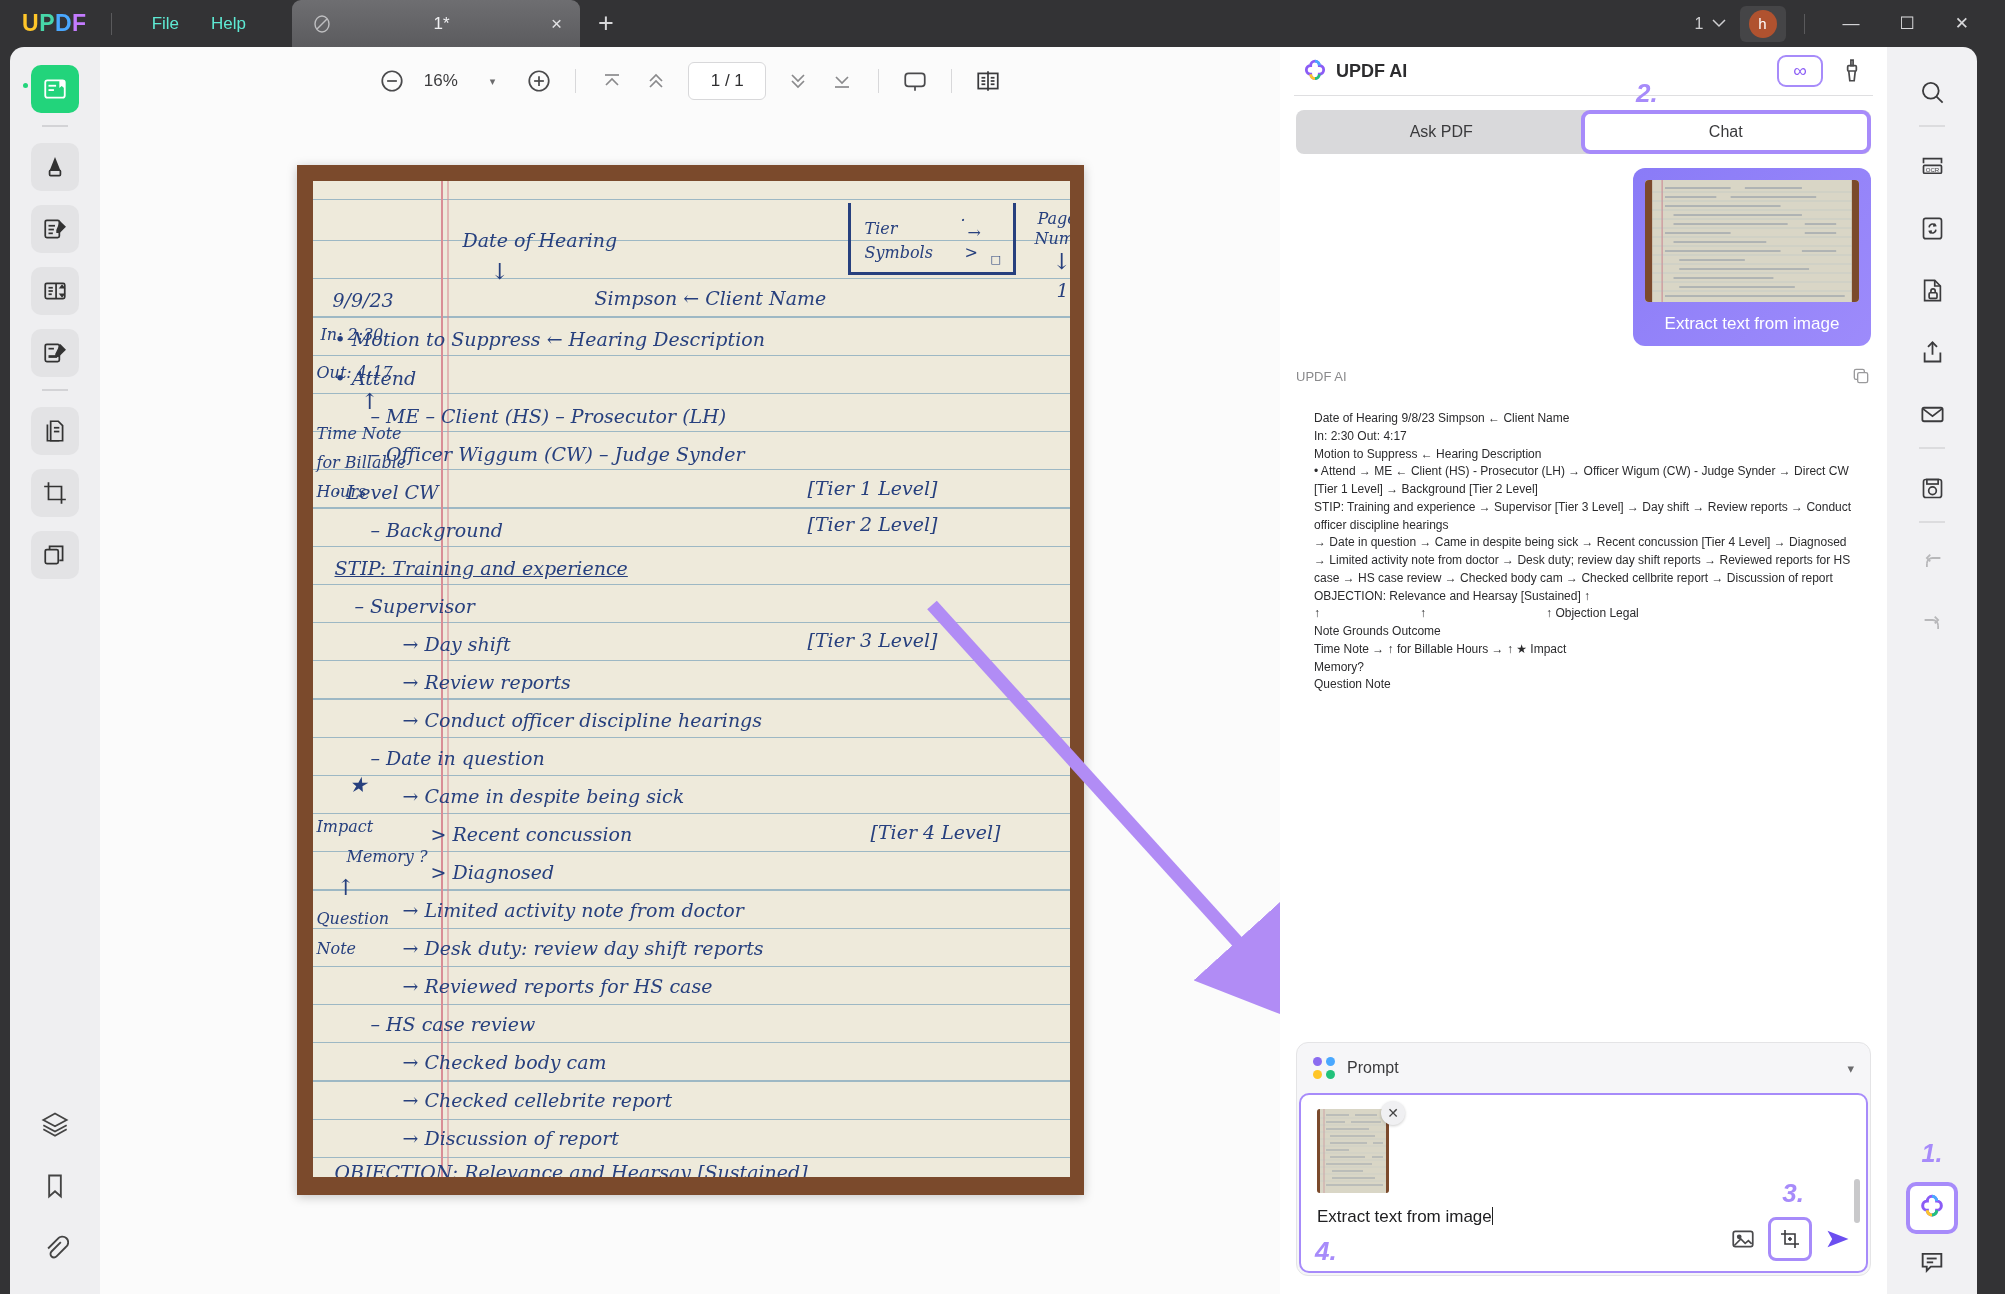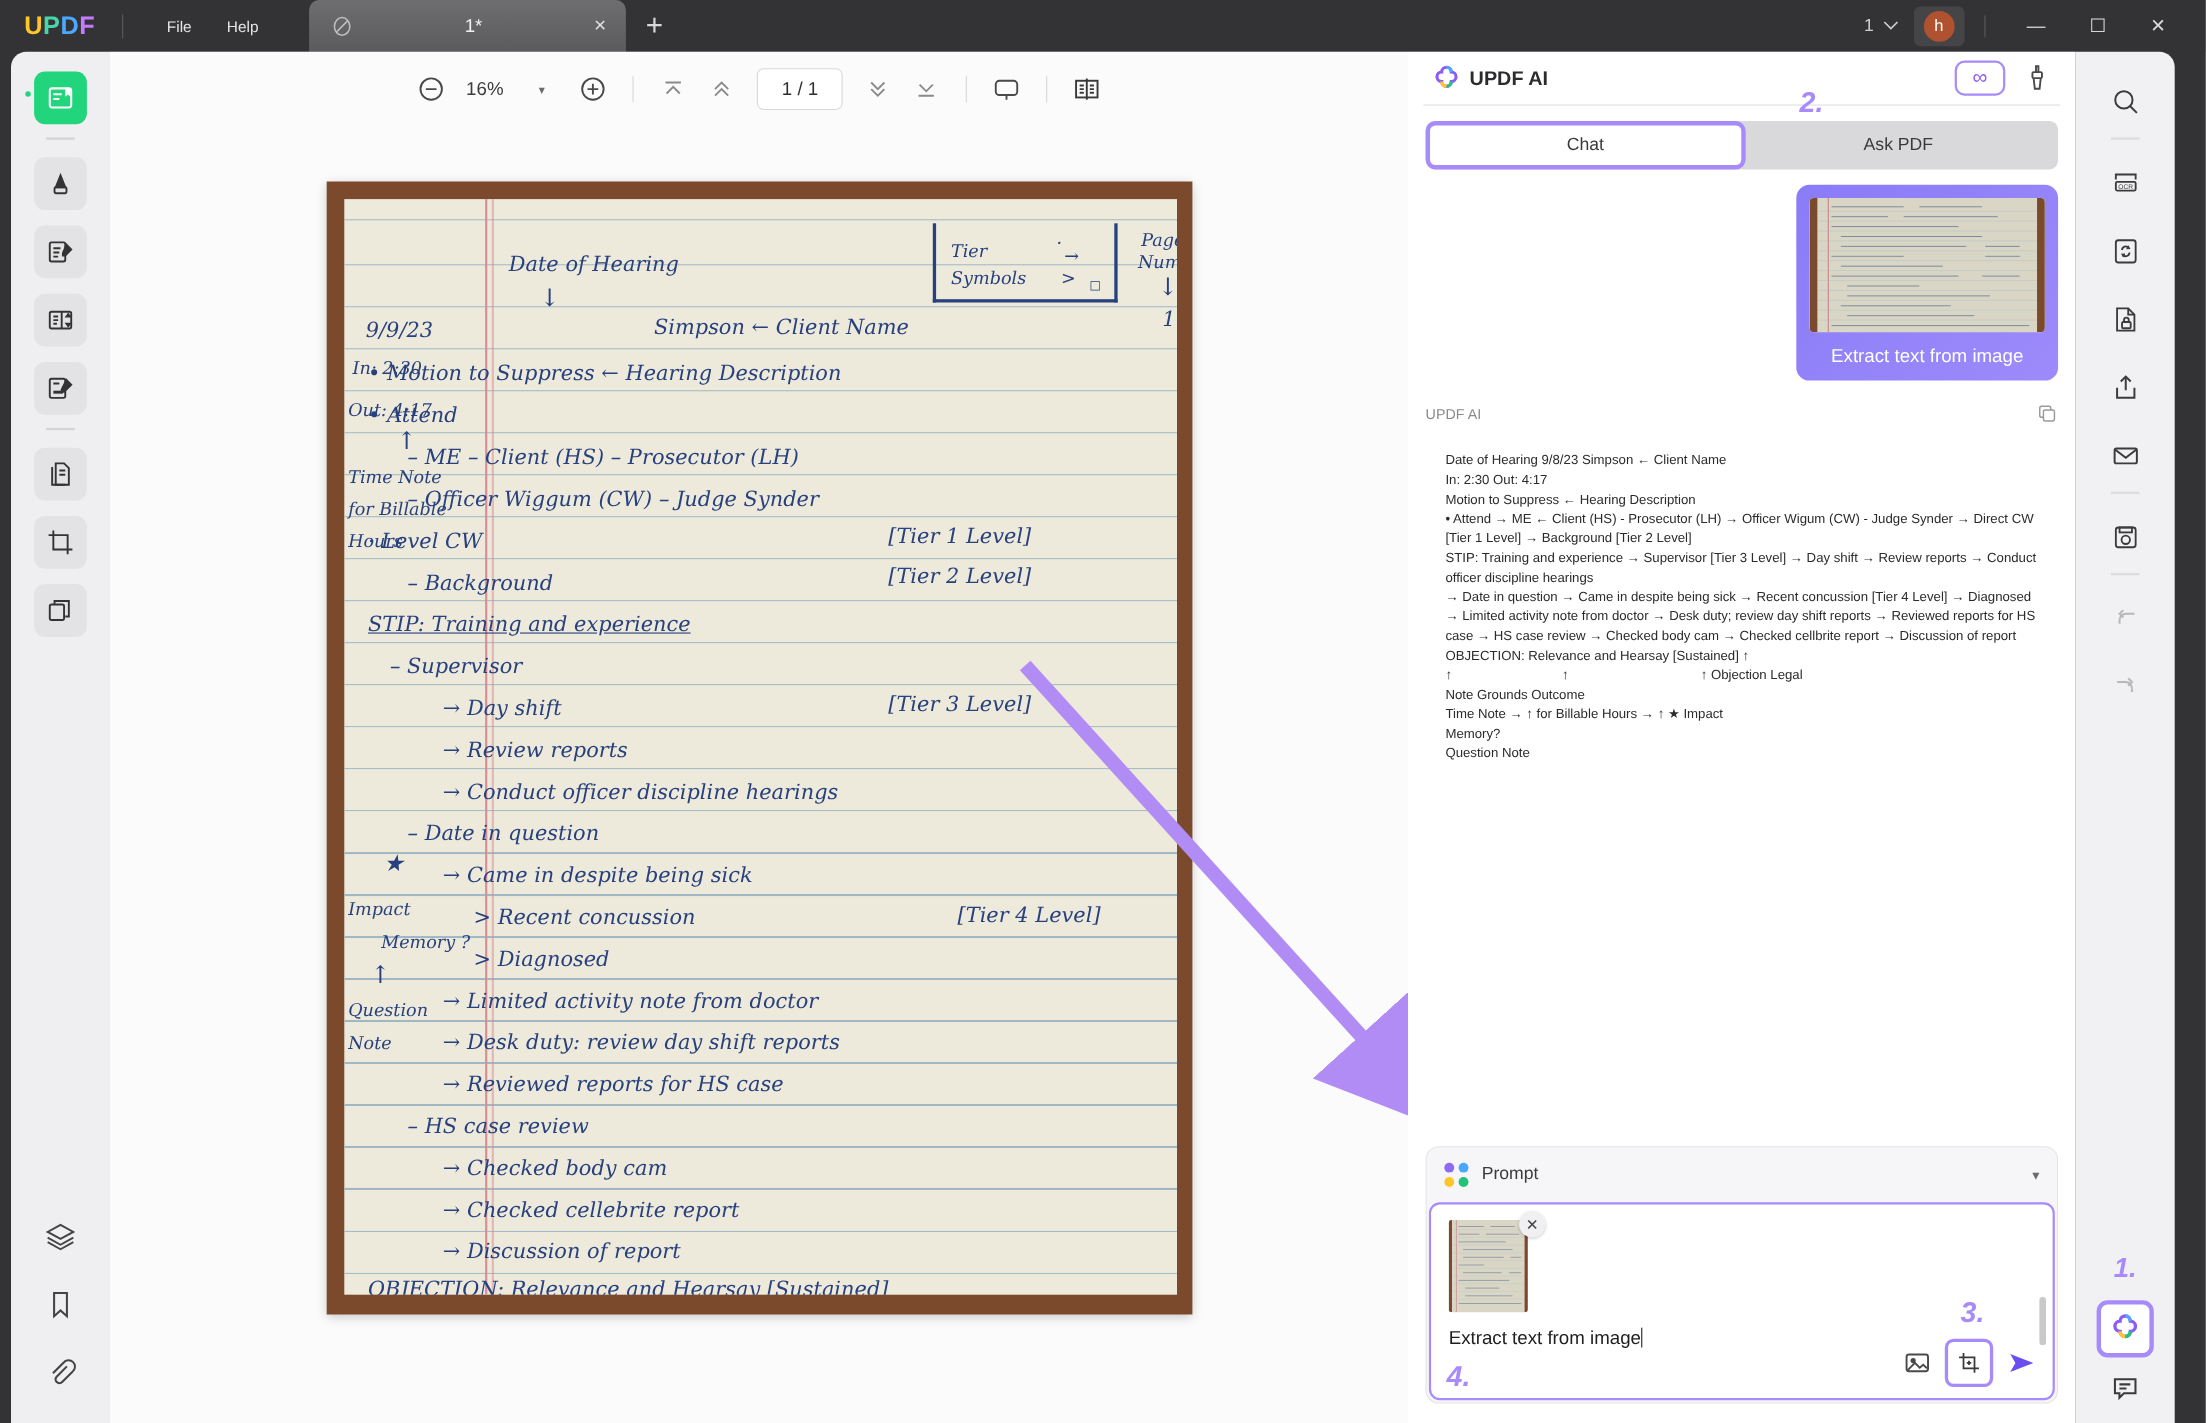--- a/index.html
+++ b/index.html
@@ -13,21 +13,21 @@
 
   
   .titlebar {
     position: absolute; top: 0; left: 0; width: 2005px; height: 47px;
     background: #333335; display: flex; align-items: center;
   }
   .logo { margin-left: 22px; font-size: 23px; font-weight: bold; letter-spacing: .5px; display:flex; }
   .logo span:nth-child(1){color:#ffc629;} .logo span:nth-child(2){color:#47d6a8;}
   .logo span:nth-child(3){color:#4aa8ff;} .logo span:nth-child(4){color:#c47bff;}
   .tb-divider { width: 1px; height: 22px; background: #5a5a5c; margin: 0 24px; }
-  .tb-menu { color: #e5e5e5; font-size: 14px; padding: 6px 16px; cursor: default; }
+  .tb-menu { color: #5eead4; font-size: 17px; padding: 6px 16px; cursor: default; }
   .tab {
     margin-left: 30px; width: 288px; height: 47px;
     background: linear-gradient(180deg,#6e6e71,#5b5b5e);
     border-radius: 9px 9px 0 0;
     display: flex; align-items: center; color: #f0f0f2; font-size: 16px;
     position: relative;
   }
   .tab .tab-ico { margin-left: 20px; opacity: .85; font-size: 17px; }
   .tab .tab-title { flex: 1; text-align: center; font-size: 17px; }
   .tab .tab-close { margin-right: 18px; font-size: 19px; opacity: .9; }
@@ -469,22 +469,22 @@
               <path d="M11 2h2v5h-2z"></path>
                 <rect x="8" y="7" width="8" height="5" rx="1"></rect>
                 <path d="M9 12l1 9h4l1-9"></path>
             </svg>
           </div>
         </div>
       </div>
       <div class="ai-divider"></div>
 
       <div class="tabrow">
+        <div class="t">Ask PDF</div>
         <div class="t sel">Chat</div>
-        <div class="t">Ask PDF</div>
         <div class="marker" style="left:340px; top:-32px;">2.</div>
       </div>
 
       <div class="chatscroll">
         <div class="userbubble">
           <div class="thumb">
             <svg width="100%" height="100%" viewBox="0 0 150 122" preserveAspectRatio="none">
               <rect width="150" height="122" fill="#d9d6c6"></rect>
               <rect x="0" y="0" width="5" height="122" fill="#7b4a2c"></rect>
               <rect x="145" y="0" width="5" height="122" fill="#7b4a2c"></rect>

